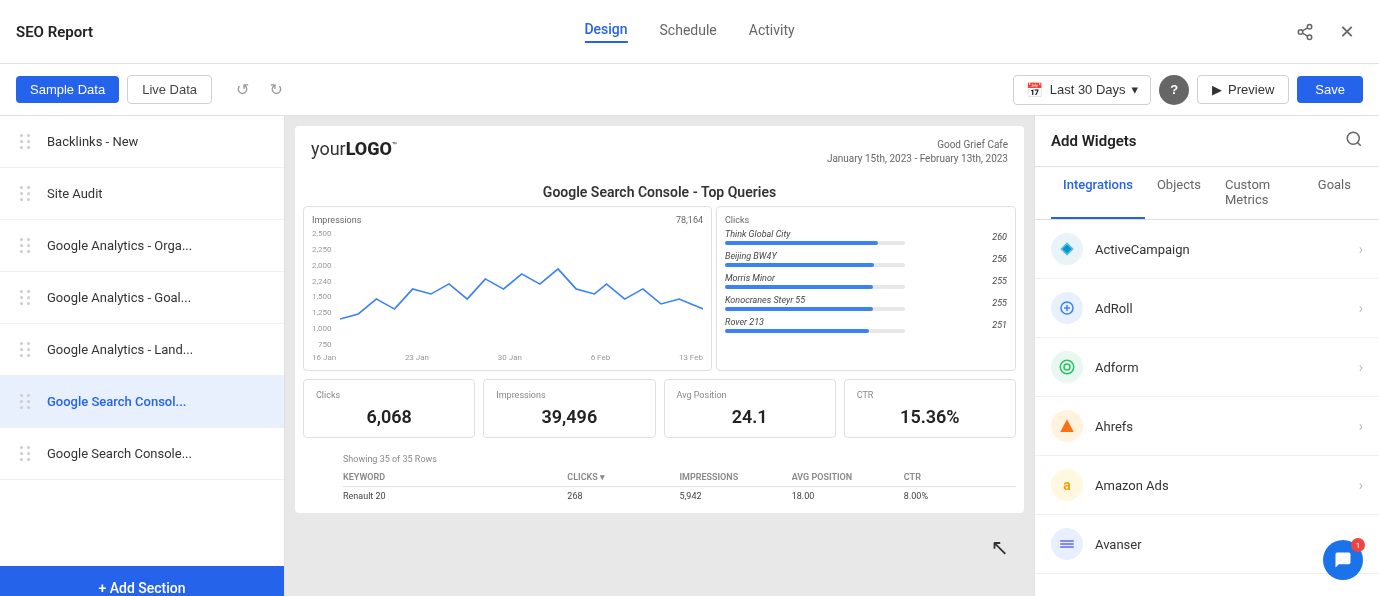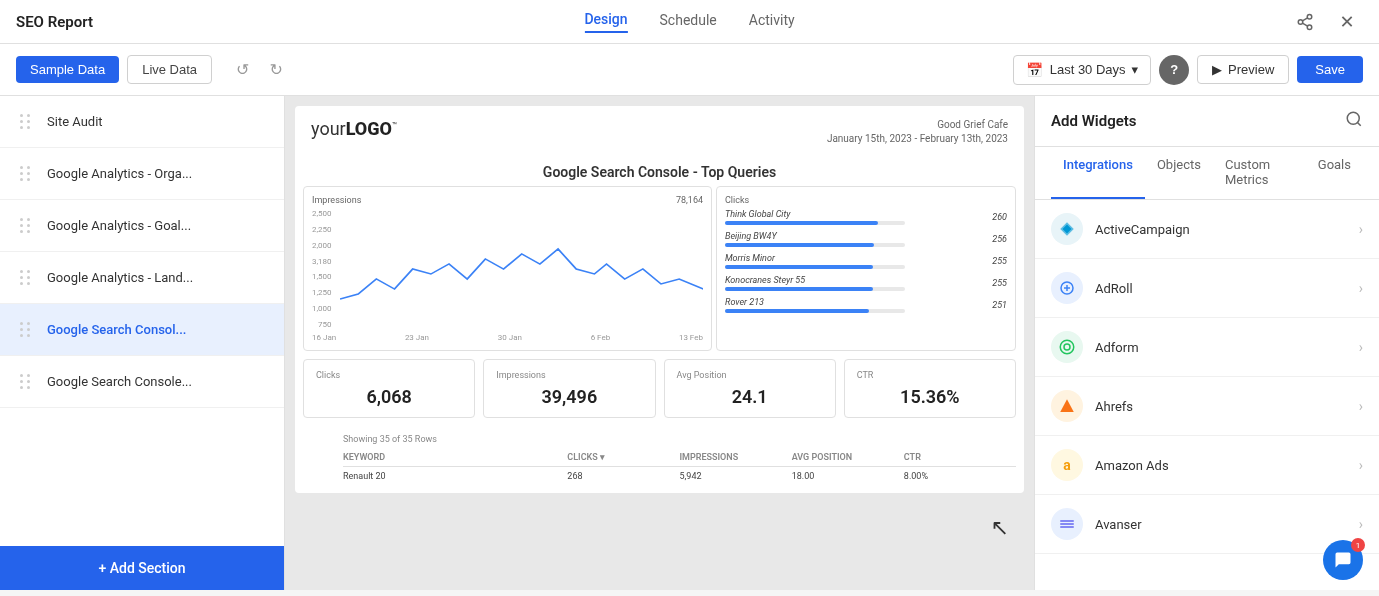--- a/index.html
+++ b/index.html
@@ -2,21 +2,21 @@
 <html><head>
   <meta charset="utf-8">
   <style>
     * { box-sizing: border-box; margin: 0; padding: 0; }
     body { font-family: -apple-system, BlinkMacSystemFont, 'Segoe UI', Roboto, sans-serif; background: #f5f5f5; overflow: hidden; }
 
     
     .header {
       display: flex; align-items: center; justify-content: space-between;
       background: #fff; border-bottom: 1px solid #e0e0e0;
-      height: 44px; padding: 0 16px; position: relative; z-index: 10;
+      height: 64px; padding: 0 16px; position: relative; z-index: 10;
     }
     .header-left { display: flex; align-items: center; }
     .header-title { font-size: 15px; font-weight: 600; color: #222; }
     .header-nav { display: flex; align-items: center; gap: 32px; position: absolute; left: 50%; transform: translateX(-50%); }
     .nav-item { font-size: 14px; color: #666; cursor: pointer; padding-bottom: 4px; }
     .nav-item.active { color: #2563eb; border-bottom: 2px solid #2563eb; font-weight: 500; }
     .header-right { display: flex; align-items: center; gap: 10px; }
     .icon-btn { width: 32px; height: 32px; border: none; background: none; cursor: pointer; display: flex; align-items: center; justify-content: center; color: #666; font-size: 16px; border-radius: 4px; }
     .close-btn { color: #666; font-size: 18px; }
 
@@ -181,20 +181,31 @@
   <div class="sidebar">
     <div class="sidebar-item">
       <div class="drag-dots">
         <div class="drag-dot"></div>
           <div class="drag-dot"></div>
         <div class="drag-dot"></div>
           <div class="drag-dot"></div>
         <div class="drag-dot"></div>
           <div class="drag-dot"></div>
       </div>
+      <span class="sidebar-item-label">Backlinks - New</span>
+    </div>
+    <div class="sidebar-item">
+      <div class="drag-dots">
+        <div class="drag-dot"></div>
+          <div class="drag-dot"></div>
+        <div class="drag-dot"></div>
+          <div class="drag-dot"></div>
+        <div class="drag-dot"></div>
+          <div class="drag-dot"></div>
+      </div>
       <span class="sidebar-item-label">Site Audit</span>
     </div>
     <div class="sidebar-item">
       <div class="drag-dots">
         <div class="drag-dot"></div>
           <div class="drag-dot"></div>
         <div class="drag-dot"></div>
           <div class="drag-dot"></div>
         <div class="drag-dot"></div>
           <div class="drag-dot"></div>
@@ -269,21 +280,21 @@
           <div class="chart-header">
             <span>Impressions</span>
             <span>78,164</span>
           </div>
 
           <div style="display:flex;gap:4px;">
             <div style="display:flex;flex-direction:column;justify-content:space-between;font-size:8px;color:#999;text-align:right;padding-right:4px;height:120px;">
               <span>2,500</span>
                 <span>2,250</span>
                 <span>2,000</span>
-                <span>3,180</span>
+                <span>2,240</span>
                 <span>1,500</span>
                 <span>1,250</span>
                 <span>1,000</span>
                 <span>750</span>
             </div>
             <div class="chart-canvas" style="flex:1;">
               <svg class="sparkline" viewBox="0 0 300 120" preserveAspectRatio="none">
                 <polyline points="0,90 15,85 30,70 45,80 60,60 75,65 90,55 105,70 120,50 135,60 150,45 165,55 180,40 195,60 210,65 220,55 235,70 250,60 265,75 280,70 300,80" fill="none" stroke="#3b82f6" stroke-width="1.5"></polyline>
               </svg>
             </div>

